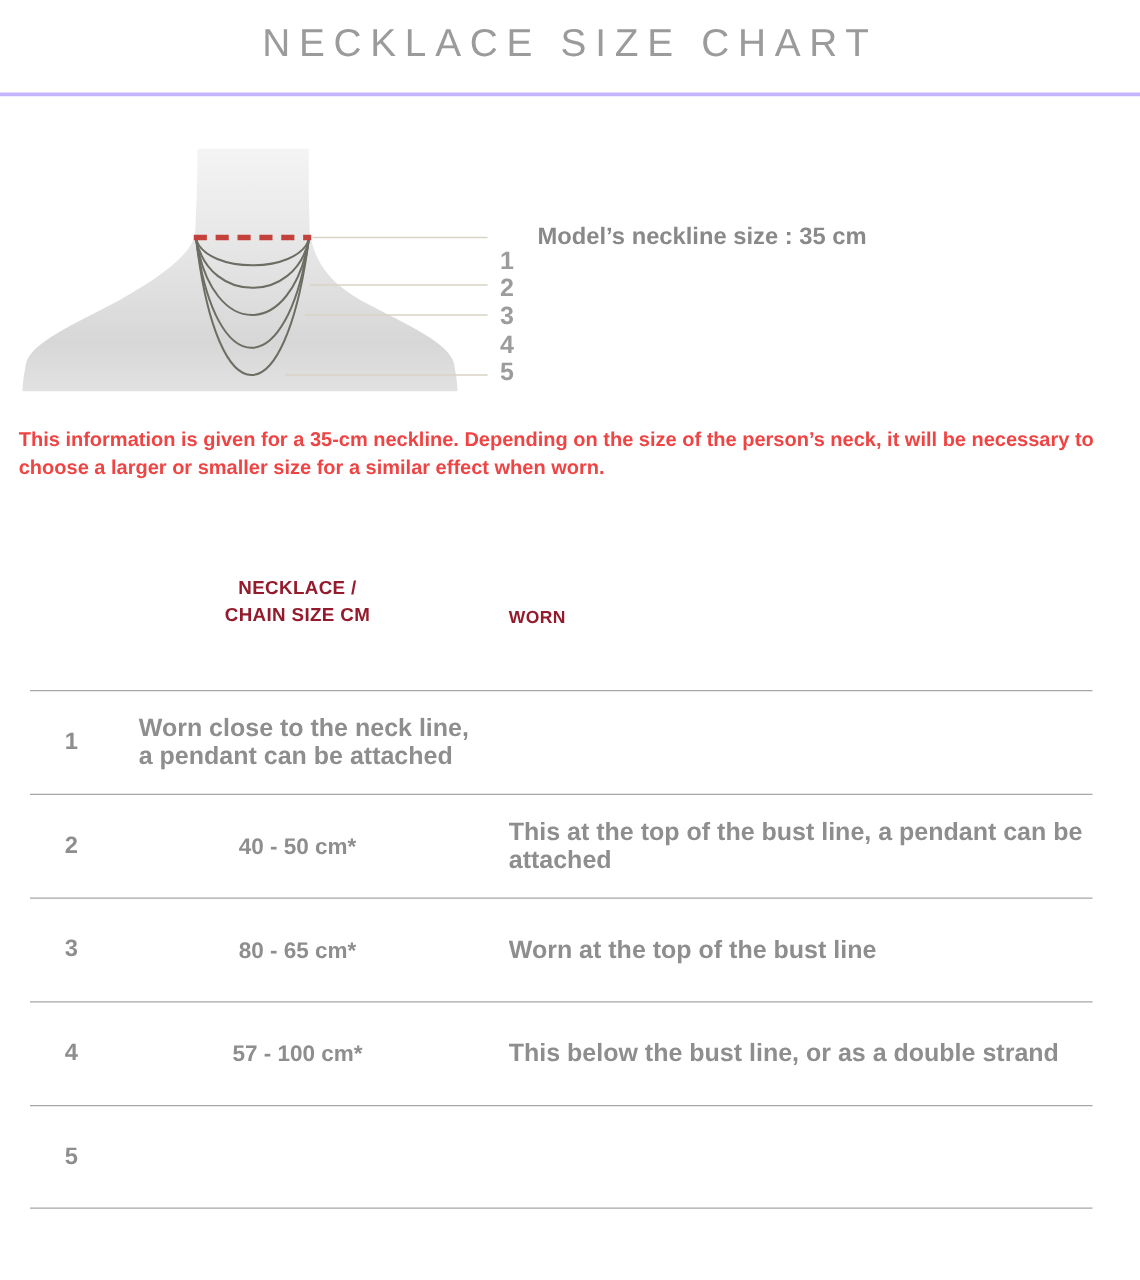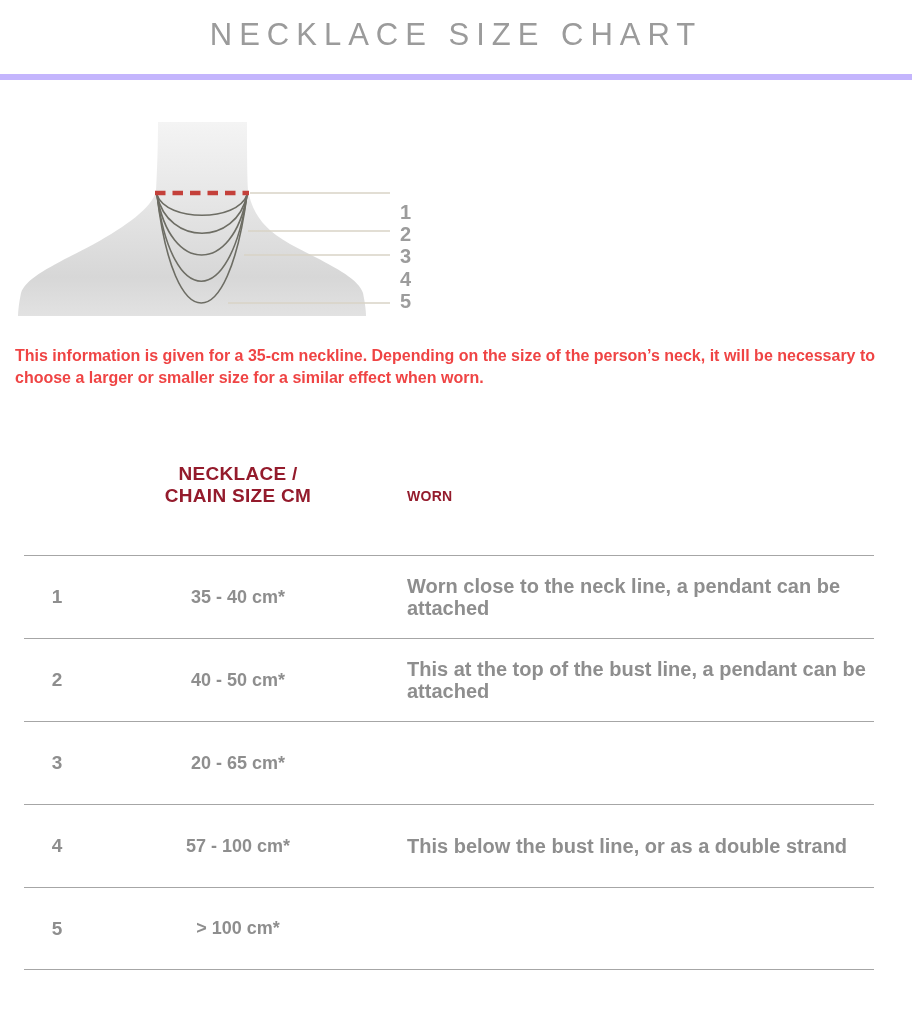--- a/index.html
+++ b/index.html
@@ -5,21 +5,21 @@
   * { margin:0; padding:0; box-sizing:border-box; }
   html,body { background:#ffffff; }
   body {
     width:912px; height:1024px; margin:0 auto; overflow:hidden;
     font-family:"Liberation Sans", sans-serif;
     -webkit-font-smoothing:antialiased;
   }
   
   .page-header {
     width:100%; padding:17px 0 21px 0;
-    border-bottom:6px solid #c4b5fd;
+    border-bottom:3px solid #c4b5fd;
     text-align:center;
   }
   .page-header h1 {
     font-size:31px; font-weight:400; color:#9b9b9b;
     letter-spacing:7px; white-space:nowrap;
   }
   
   .diagram {
     position:relative; margin-top:38px; height:205px; width:100%;
   }
@@ -42,21 +42,21 @@
   
   .size-table { margin-top:74px; }
   .thead-row, .trow {
     display:grid;
     grid-template-columns:66px 296px 1fr;
     margin-left:24px; width:850px;
   }
   .thead-row { align-items:end; margin-bottom:48px; }
   .th-size {
     grid-column:2; text-align:center;
-    font-size:19px; font-weight:700; color:#941b2c;
+    font-size:15px; font-weight:700; color:#941b2c;
     line-height:22px; letter-spacing:0.3px;
   }
   .th-worn {
     grid-column:3; padding-left:21px;
     font-size:14px; font-weight:700; color:#941b2c;
     line-height:22px; letter-spacing:0.3px;
   }
   .trow {
     min-height:83px; align-items:center;
     border-top:1px solid #a6a6a6;
@@ -120,51 +120,51 @@
 
     <line x1="155" y1="75" x2="249" y2="75" stroke="#c4403a" stroke-width="4.5" stroke-dasharray="10.5 7"></line>
   </svg>
 
   <span class="num-label" style="top:83px">1</span>
   <span class="num-label" style="top:105px">2</span>
   <span class="num-label" style="top:127px">3</span>
   <span class="num-label" style="top:150px">4</span>
   <span class="num-label" style="top:172px">5</span>
 
+  <div class="model-note">Model’s neckline size : 35 cm</div>
 </section>
 
 <div class="info">
   <div>This information is given for a 35-cm neckline. Depending on the size of the person’s neck, it will be necessary to choose a larger or smaller size for a similar effect when worn.</div>
 </div>
 
 <section class="size-table">
   <div class="thead-row">
     <div class="th-size">
       <div>NECKLACE /</div>
       <div>CHAIN SIZE CM</div>
     </div>
     <div class="th-worn">WORN</div>
   </div>
 
   <div class="trow">
     <div class="td-num">1</div>
-    <div class="td-size">35 - 40 cm*</div>
     <div class="td-worn">Worn close to the neck line, a pendant can be attached</div>
   </div>
   <div class="trow">
     <div class="td-num">2</div>
     <div class="td-size">40 - 50 cm*</div>
     <div class="td-worn">This at the top of the bust line, a pendant can be attached</div>
   </div>
   <div class="trow">
     <div class="td-num">3</div>
-    <div class="td-size">20 - 65 cm*</div>
+    <div class="td-size">80 - 65 cm*</div>
+    <div class="td-worn">Worn at the top of the bust line</div>
   </div>
   <div class="trow">
     <div class="td-num">4</div>
     <div class="td-size">57 - 100 cm*</div>
     <div class="td-worn">This below the bust line, or as a double strand</div>
   </div>
   <div class="trow">
     <div class="td-num">5</div>
-    <div class="td-size">&gt; 100 cm*</div>
   </div>
 </section>
 
 </body></html>

